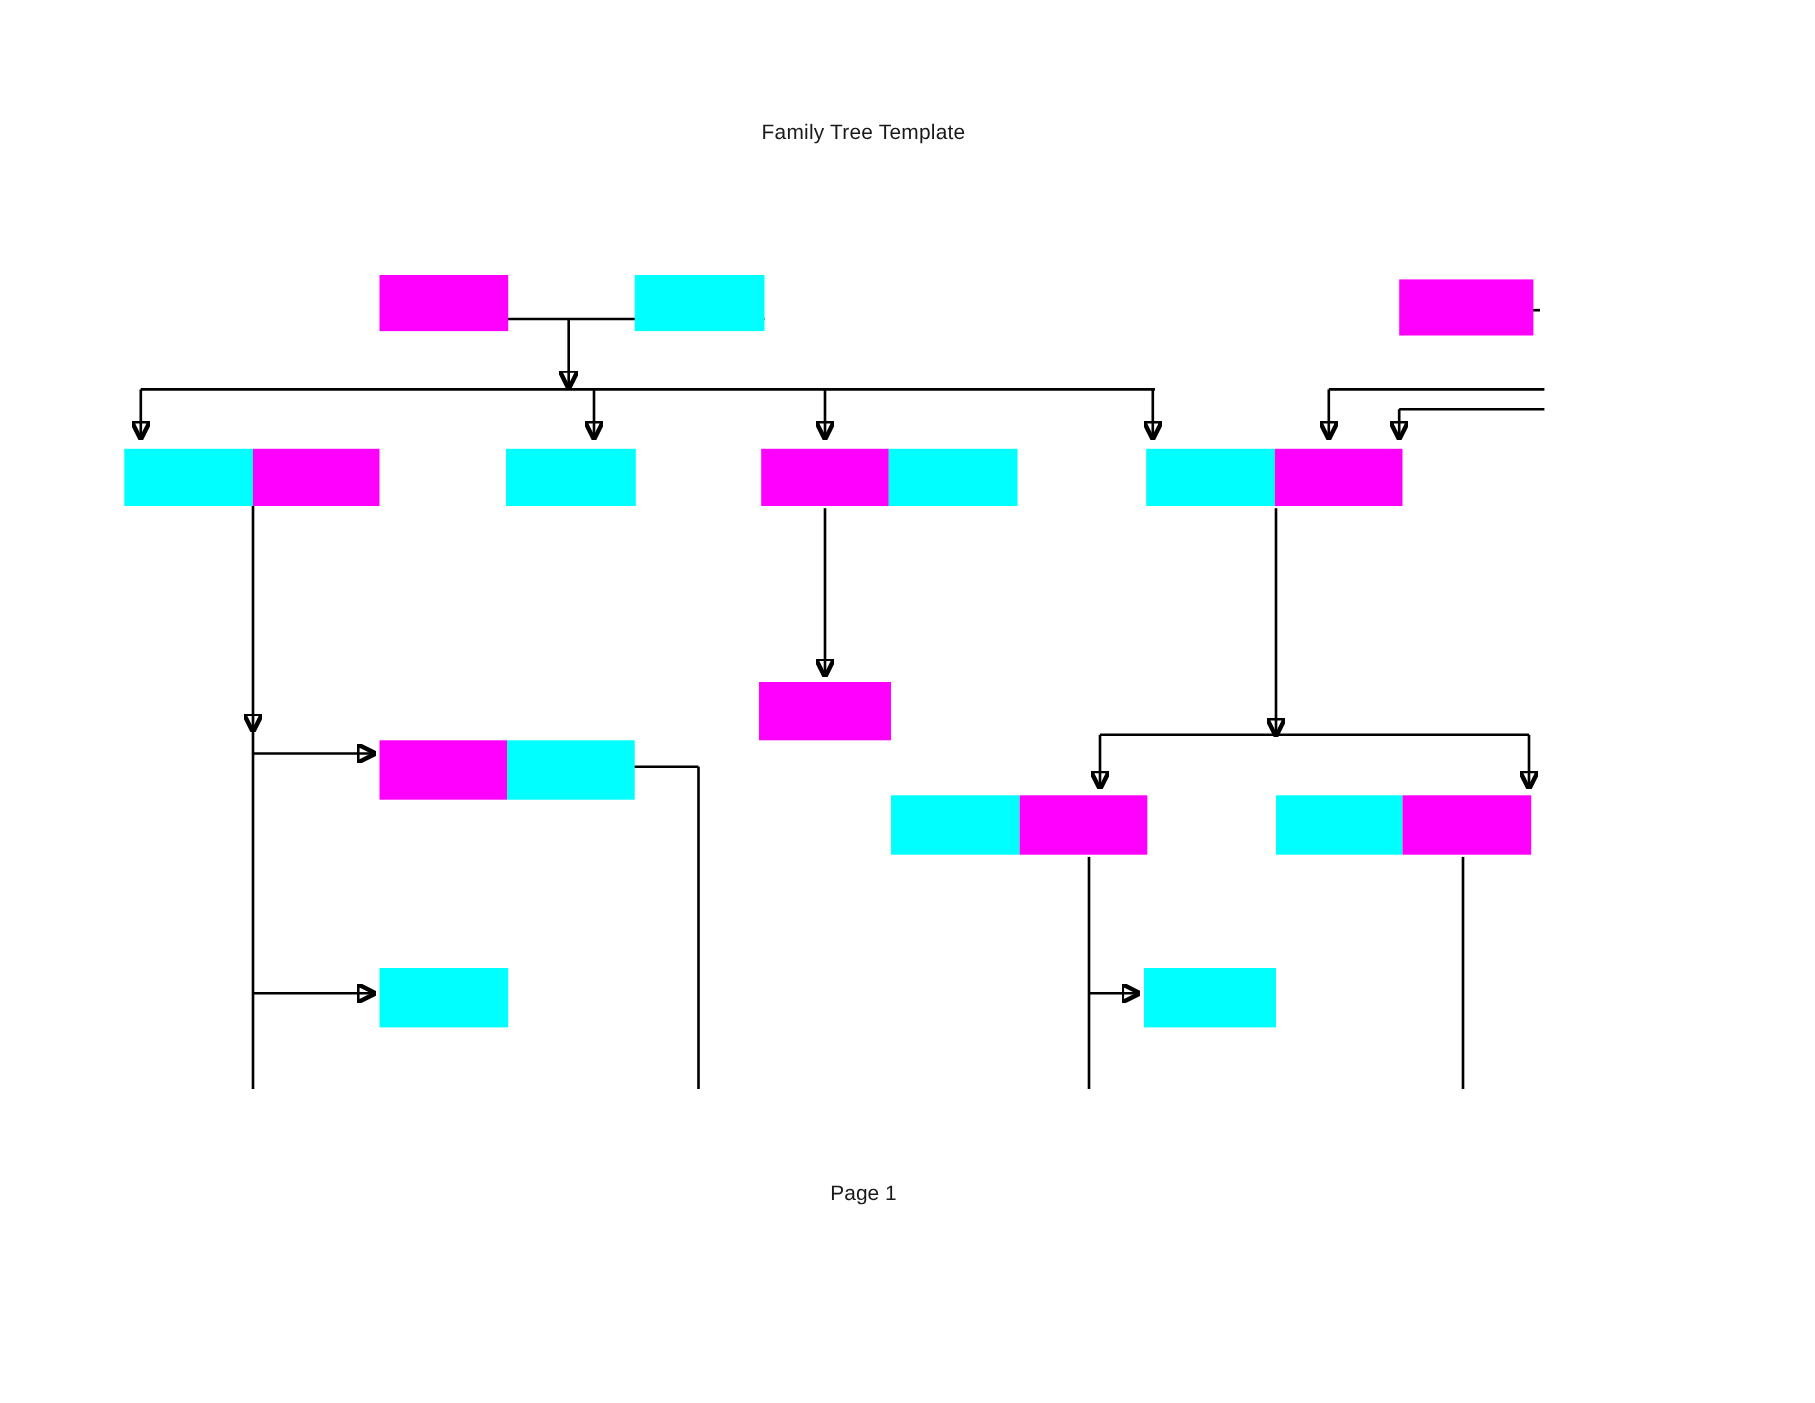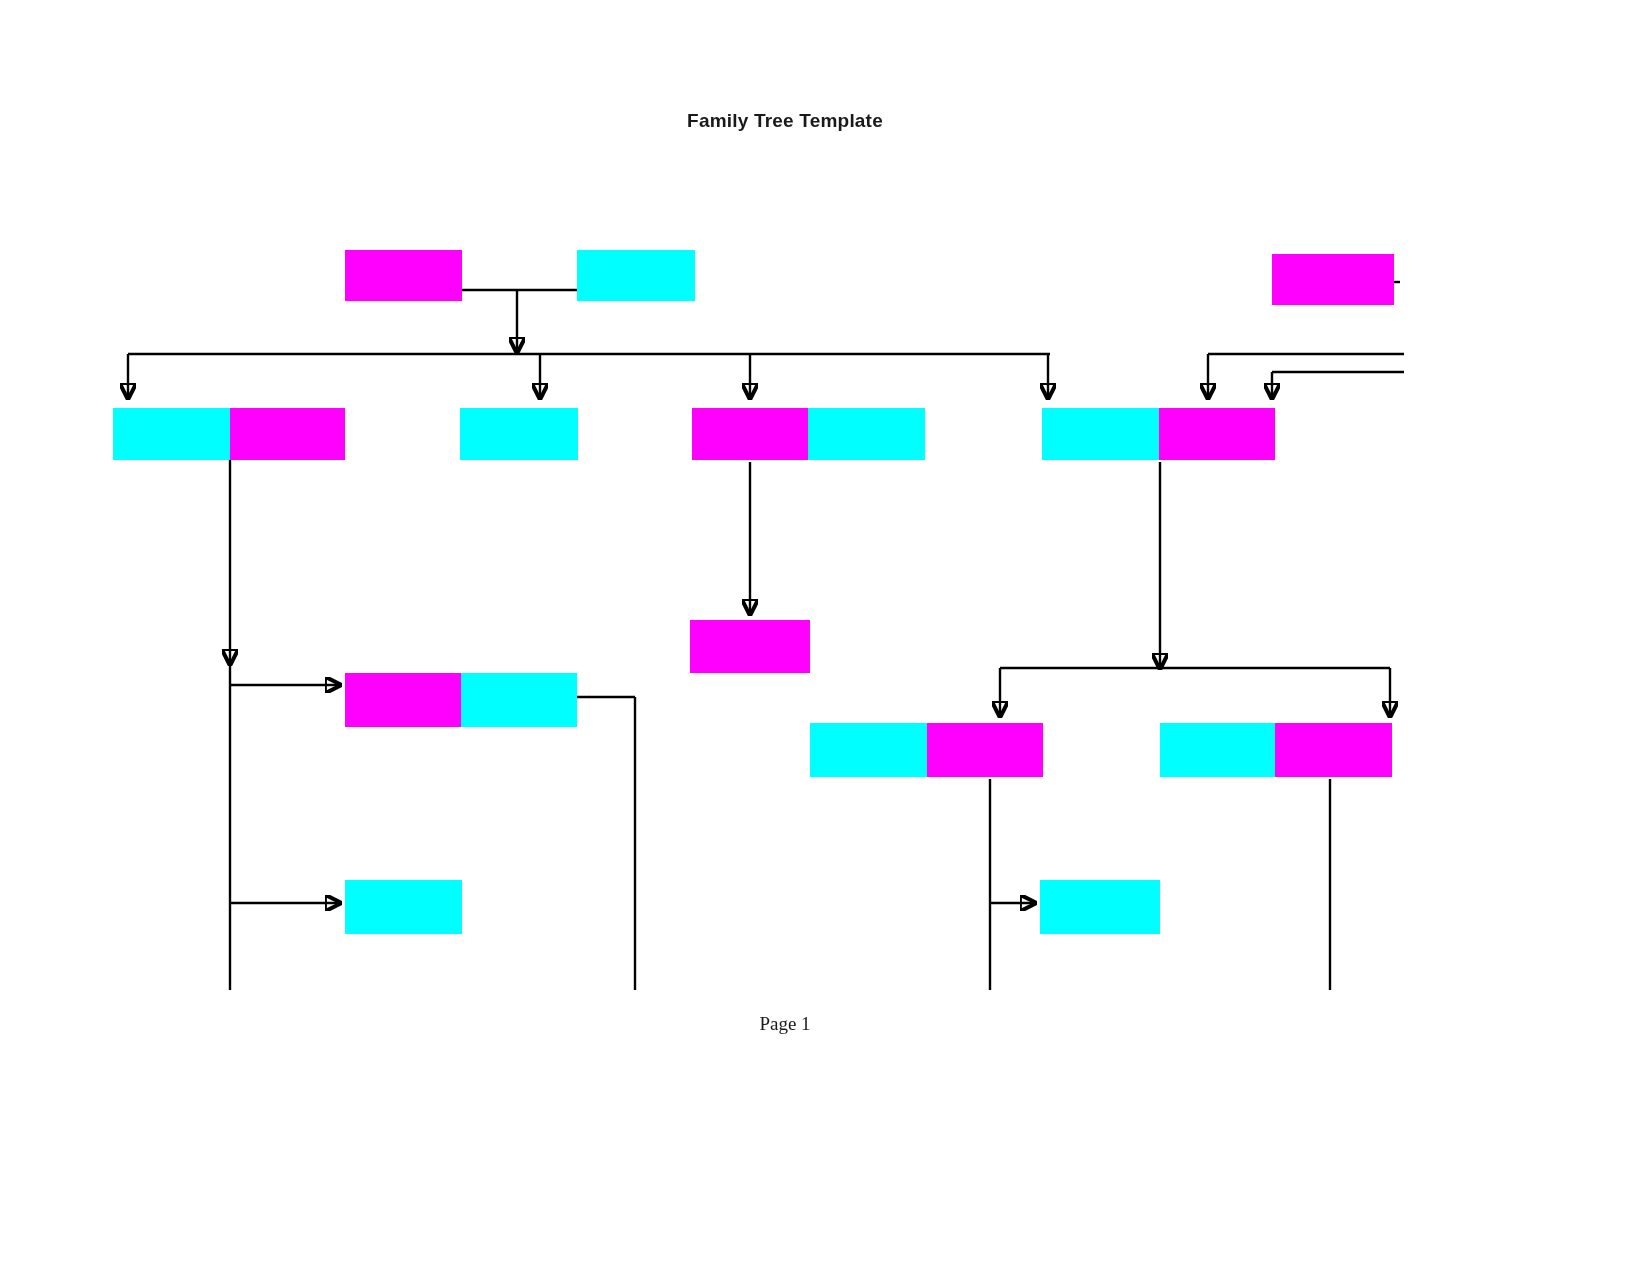--- a/index.html
+++ b/index.html
@@ -20,31 +20,29 @@
   }
   #title {
     position: absolute;
     left: 0;
     top: 110px;
     width: 1570px;
     text-align: center;
     font-size: 19px;
     color: #1a1a1a;
     letter-spacing: 0.2px;
-    font-weight: bold;
   }
   #footer {
     position: absolute;
     left: 0;
-    top: 1013px;
+    top: 1075px;
     width: 1570px;
     text-align: center;
     font-size: 19px;
     color: #1a1a1a;
-    font-family: Liberation Serif, serif;
   }
   .node {
     position: absolute;
     box-sizing: border-box;
   }
   .half {
     position: absolute;
     top: 0;
     bottom: 0;
     box-sizing: border-box;

